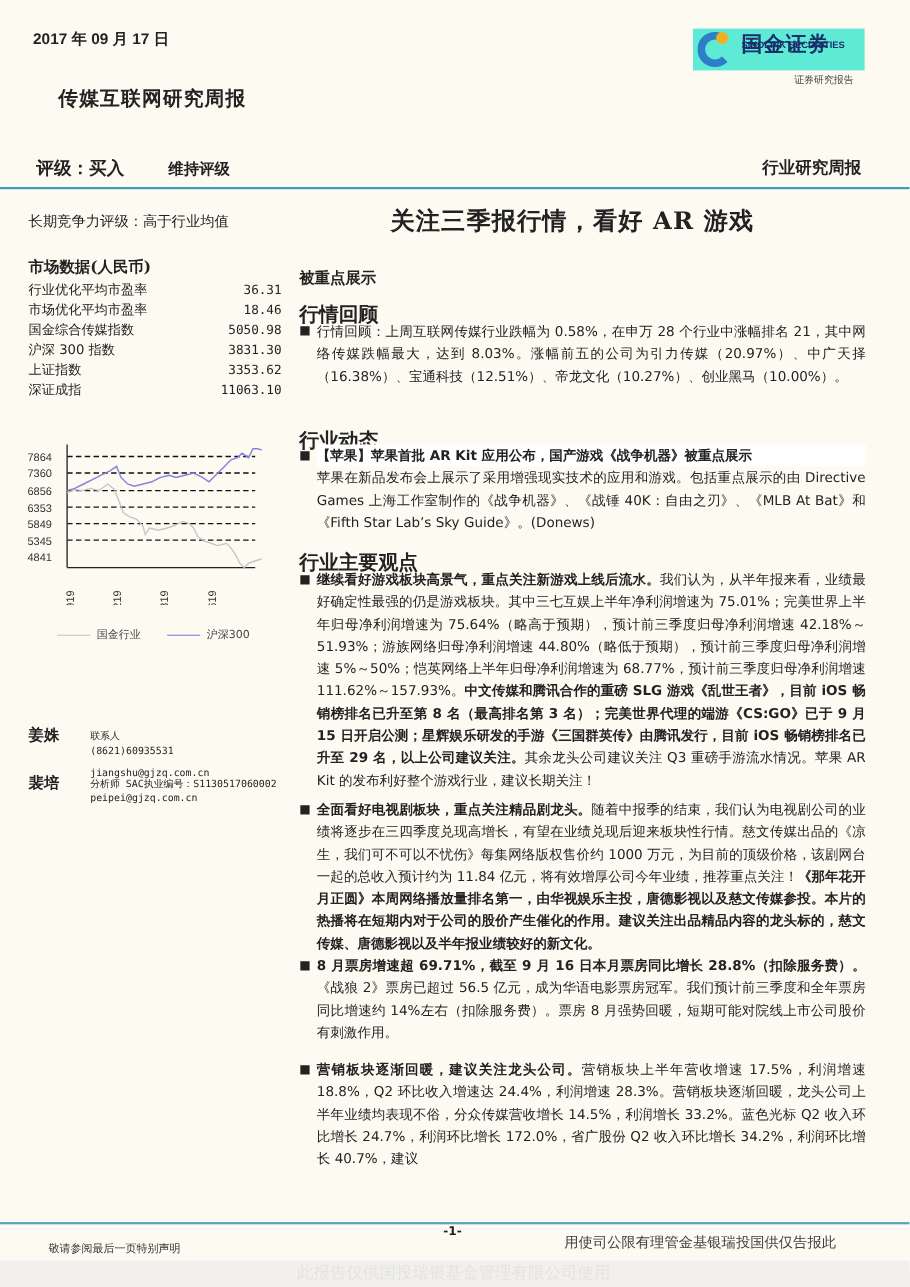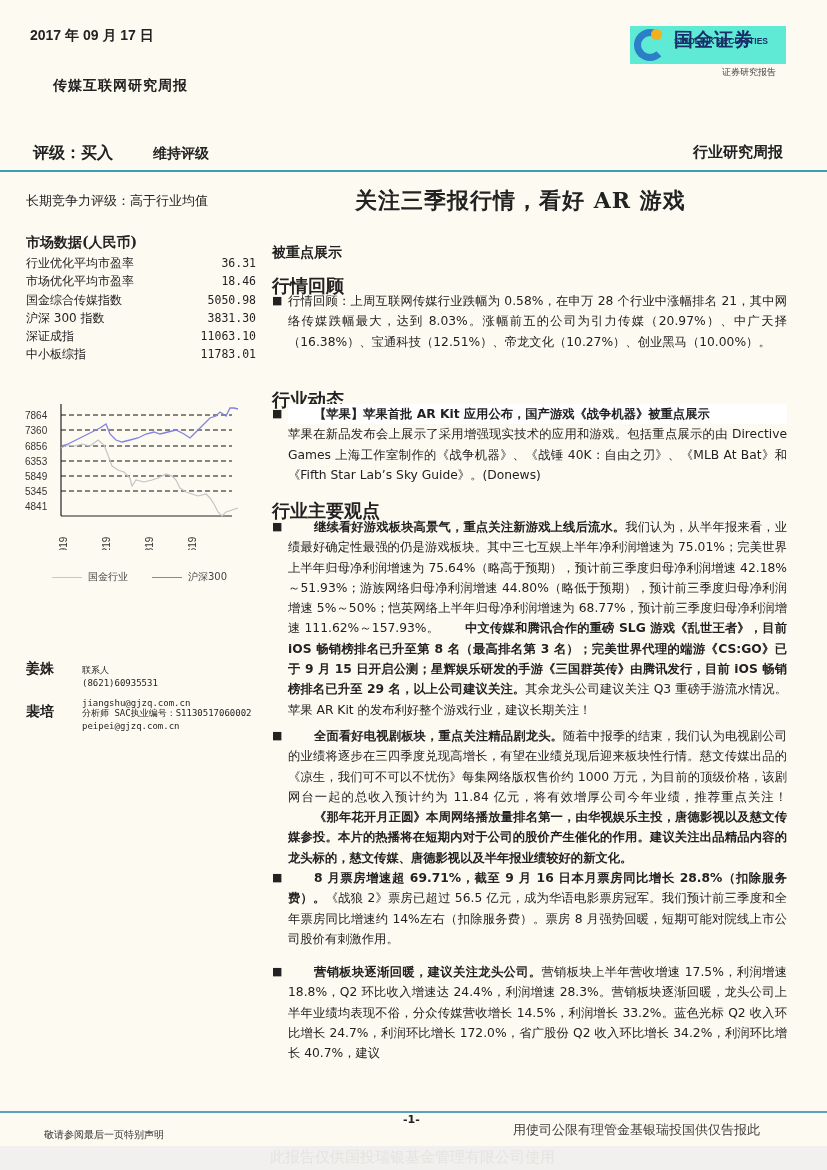--- a/index.html
+++ b/index.html
@@ -1,21 +1,21 @@
 <!DOCTYPE html>
 <html><head>
 <meta charset="utf-8">
 <style>
   html, body { margin:0; padding:0; }
   body { width:827px; height:1170px; background:#fdfaf1; position:relative; overflow:hidden;
          font-family:"DejaVu Sans", sans-serif; color:#222; }
   .abs { position:absolute; }
   .serif { font-family:"DejaVu Serif", serif; }
   .date { left:30px; top:27px; font-size:14px; font-weight:bold; font-family:"Liberation Sans", sans-serif; }
-  .report-title { left:53px; top:77px; font-size:14px; font-weight:bold; letter-spacing:1px; }
+  .report-title { left:53px; top:77px; font-size:18px; font-weight:bold; letter-spacing:1px; }
   .rating { left:33px; top:143px; font-size:16px; font-weight:bold; }
   .rating .maintain { margin-left:40px; font-size:14px; }
   .category { right:44px; top:143px; font-size:15px; font-weight:bold; }
   .hr-top { left:0; width:827px; top:170px; height:2px; background:#3a9cb5; }
   .logo { left:630px; top:26px; width:156px; height:38px; background:#5eead4; }
   .logo .c { position:absolute; left:4px; top:3px; width:24px; height:24px; border-radius:50%;
              border:7px solid #2a7fc6; border-right-color:transparent; box-sizing:border-box; width:32px; height:32px; }
   .logo .dot { position:absolute; left:21px; top:3px; width:11px; height:11px; border-radius:50%; background:#f2b01f; }
   .logo .cn { position:absolute; left:44px; top:1px; font-size:19px; font-weight:bold; color:#1a2f6a; letter-spacing:1px; }
   .logo .en { position:absolute; left:44px; top:10px; font-size:8.5px; font-weight:bold; color:#1a2f6a; font-family:"Liberation Sans", sans-serif; }
@@ -33,21 +33,21 @@
   .legend { left:52px; top:570px; font-size:10px; color:#444; display:flex; gap:24px; align-items:center; }
   .legend .ln { display:inline-block; width:30px; height:1px; vertical-align:middle; margin-right:6px; }
 
   .analyst { font-size:9px; line-height:13px; font-family:"DejaVu Sans Mono", monospace; }
   .analyst-name { font-size:14px; font-weight:bold; }
 
   .sec { font-size:18px; font-weight:bold; }
   .body-p { left:272px; width:515px; font-size:12.3px; line-height:20.3px; }
   .bullet { position:absolute; left:0; top:0; font-size:11px; }
   .para { margin-left:16px; text-align:justify; }
-  .b { font-weight:bold;padding-left:26px; }
+  .b { font-weight:bold; }
   .highlight-line { background:#fff; }
 
   .hr-bot { left:0; width:827px; top:1111px; height:2px; background:#5aa0c0; }
   .page-no { left:403px; top:1113px; font-size:11px; font-weight:bold; }
   .footer-left { left:44px; top:1128px; font-size:10px; color:#333; }
   .footer-right { left:513px; top:1121px; font-size:13px; color:#404040; }
   .watermark-band { left:0; top:1146px; width:827px; height:24px; background:#f1f0ee; }
   .watermark { left:270px; top:1148px; font-size:15px; color:#e4e3e0; }
 </style>
 </head>
@@ -83,26 +83,26 @@
     </div>
   <div class="market-row">
       <span>国金综合传媒指数</span>
       <span class="v">5050.98</span>
     </div>
   <div class="market-row">
       <span>沪深 300 指数</span>
       <span class="v">3831.30</span>
     </div>
   <div class="market-row">
+      <span>上证指数</span>
+      <span class="v">3353.62</span>
+    </div>
+  <div class="market-row">
       <span>深证成指</span>
       <span class="v">11063.10</span>
-    </div>
-  <div class="market-row">
-      <span>中小板综指</span>
-      <span class="v">11783.01</span>
     </div>
 </div>
 
 <svg class="abs chart" viewBox="0 0 220 150" width="220" height="150">
   <g font-family="Liberation Sans, sans-serif" font-size="10" fill="#333">
     <text x="5" y="19">7864</text>
     <text x="5" y="34">7360</text>
     <text x="5" y="50">6856</text>
     <text x="5" y="65">6353</text>
     <text x="5" y="80">5849</text>

